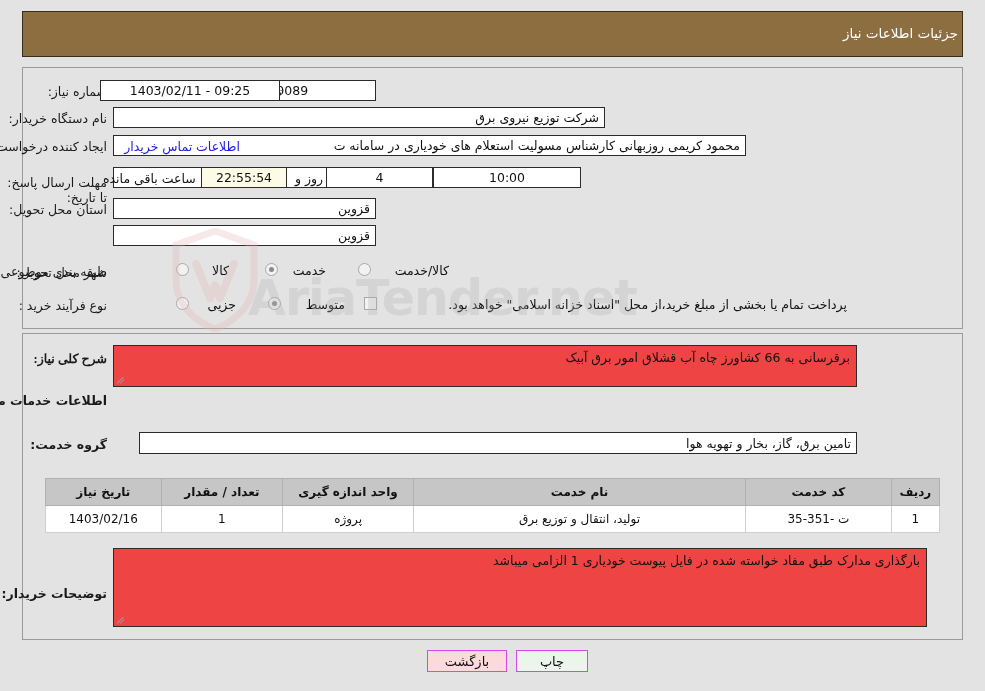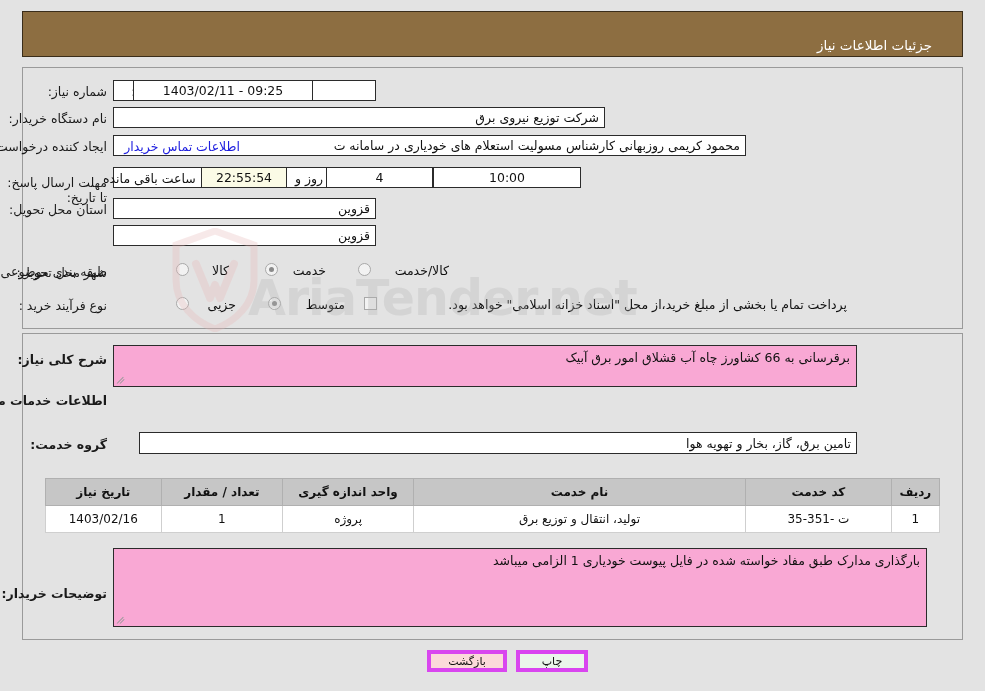--- a/index.html
+++ b/index.html
@@ -23,27 +23,26 @@
     left: 22px;
     top: 11px;
     width: 941px;
     height: 46px;
     background: #8d6e41;
     border: 1px solid #3a2d1a;
     box-sizing: border-box;
   }
   .header-bar .title {
     position: absolute;
-    right: 30px;
+    right: 4px;
     top: 13px;
     color: #ffffff;
     font-size: 13.5px;
     font-weight: normal;
     white-space: nowrap;
-    margin-top: 12px;
   }
 
   
   .panel {
     position: absolute;
     background: #e3e3e3;
     border: 1px solid #9a9a9a;
     box-sizing: border-box;
   }
   #panel-top   { left: 22px; top: 67px;  width: 941px; height: 262px; }
@@ -123,21 +122,21 @@
     width: 13px;
     height: 13px;
     border: 1px solid #a8a8a8;
     background: #f2f2f2;
     box-sizing: border-box;
   }
 
   
   .ta {
     position: absolute;
-    background: #f9a8d4;
+    background: #ef4444;
     border: 1px solid #2b2b2b;
     box-sizing: border-box;
     font-size: 12.5px;
     color: #111111;
     padding: 4px 6px;
     overflow: hidden;
     line-height: 16px;
     text-align: right;
   }
   .ta .grip {
@@ -195,23 +194,23 @@
     height: 26px;
     border: 1px solid #cfcfcf;
     text-align: center;
     padding: 0 4px;
   }
 
   
   .btn {
     position: absolute;
     height: 22px;
-    border: 4px solid #d946ef;
-    box-sizing: border-box;
-    font-size: 11px;
+    border: 1px solid #d946ef;
+    box-sizing: border-box;
+    font-size: 13px;
     font-family: "DejaVu Sans", "Liberation Sans", sans-serif;
     cursor: pointer;
     display: flex;
     align-items: center;
     justify-content: center;
     padding: 0;
   }
   #btn-print  { left: 516px; top: 650px; width: 72px; background: #eaf6ea; color: #111; }
   #btn-back   { left: 427px; top: 650px; width: 80px; background: #fbdada; color: #111; }
 
@@ -253,21 +252,21 @@
   <div class="header-bar">
     <div class="title">جزئیات اطلاعات نیاز</div>
   </div>
 
   <div class="panel" id="panel-top"></div>
 
   <div class="lbl" style="right:878px; top:84px;">شماره نیاز:</div>
   <div class="fld center" style="right:609px; top:80px; width:263px; height:21px;">1103000045000089</div>
 
   <div class="lbl" style="right:703px; top:84px;">تاریخ و ساعت اعلان عمومی:</div>
-  <div class="fld center" style="right:672px; top:80px; width:180px; height:21px;">09:25 - 1403/02/11</div>
+  <div class="fld center" style="right:705px; top:80px; width:180px; height:21px;">09:25 - 1403/02/11</div>
 
   <div class="lbl" style="right:878px; top:111px;">نام دستگاه خریدار:</div>
   <div class="fld right" style="right:380px; top:107px; width:492px; height:21px;">شرکت توزیع نیروی برق</div>
 
   <div class="lbl" style="right:878px; top:139px;">ایجاد کننده درخواست:</div>
   <div class="fld right" style="right:239px; top:135px; width:633px; height:21px;">محمود کریمی روزبهانی کارشناس  مسولیت استعلام های خودیاری در سامانه ت</div>
   <div class="linktext" style="right:745px; top:139px;">اطلاعات تماس خریدار</div>
 
   <div class="lbl" style="right:878px; top:175px; width:100px; text-align:right; white-space:normal;">مهلت ارسال پاسخ: تا تاریخ:</div>
   <div class="fld center" style="right:609px; top:167px; width:263px; height:21px;">1403/02/16</div>
@@ -311,21 +310,21 @@
   <div class="radio-lbl" style="right:749px; top:297px;">جزیی</div>
 
   <div class="radio on" style="right:704px; top:297px;"></div>
   <div class="radio-lbl" style="right:640px; top:297px;">متوسط</div>
 
   <div class="chk" style="right:608px; top:297px;"></div>
   <div class="radio-lbl" style="right:138px; top:297px;">پرداخت تمام یا بخشی از مبلغ خرید،از محل "اسناد خزانه اسلامی" خواهد بود.</div>
 
   <div class="panel" id="panel-mid"></div>
 
-  <div class="lbl bold" style="right:878px; top:352px;">شرح کلی نیاز:</div>
+  <div class="lbl bold" style="right:878px; top:352px;font-family:Liberation Serif, serif;">شرح کلی نیاز:</div>
   <div class="ta" style="right:128px; top:345px; width:744px; height:42px;">
     <span>برقرسانی به 66 کشاورز چاه آب قشلاق امور برق آبیک</span>
     <span class="grip"></span>
   </div>
 
   <div class="lbl bold" style="right:878px; top:393px;">اطلاعات خدمات مورد نیاز</div>
 
   <div class="lbl bold" style="right:878px; top:437px;">گروه خدمت:</div>
   <div class="fld right" style="right:128px; top:432px; width:718px; height:22px;">تامین برق، گاز، بخار و تهویه هوا</div>
 

